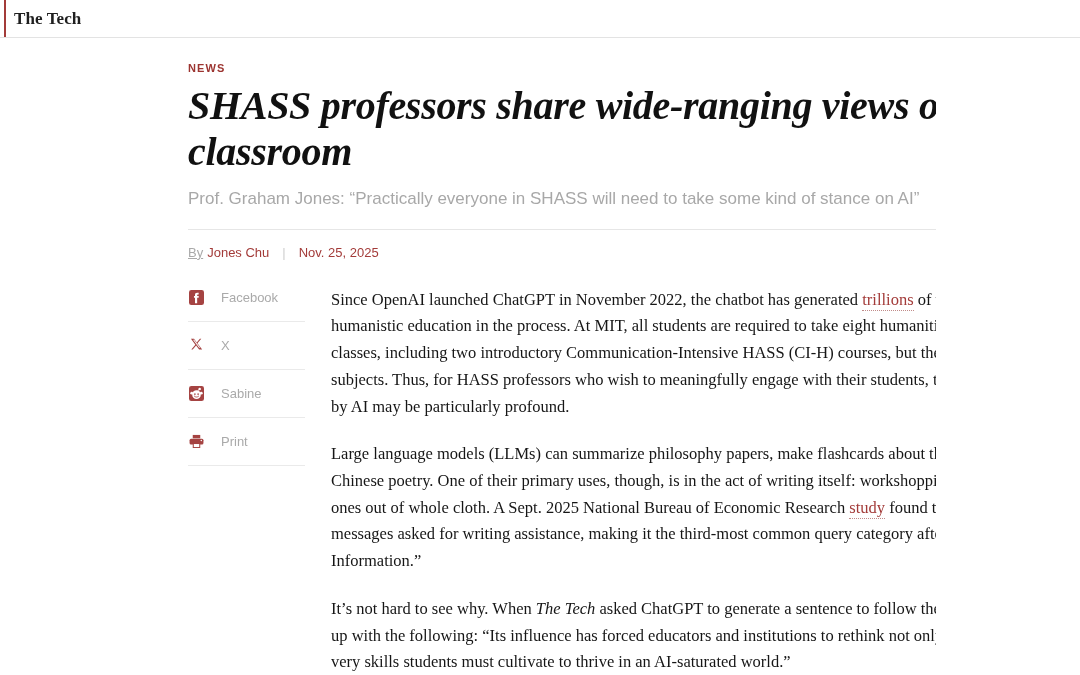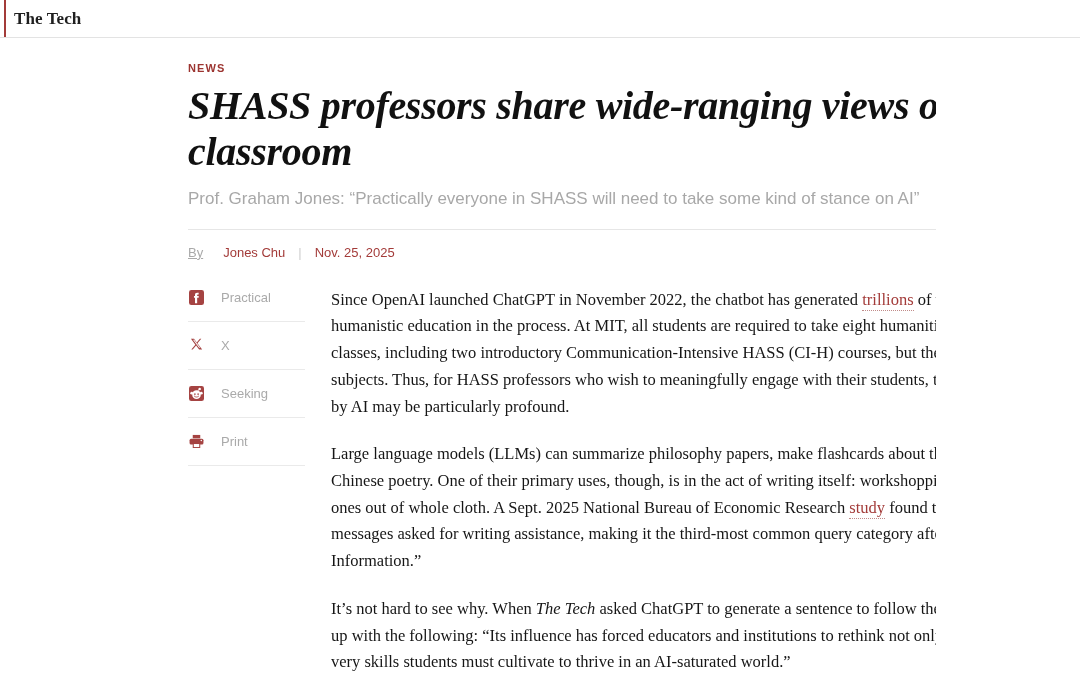--- a/index.html
+++ b/index.html
@@ -103,21 +103,21 @@
 
   .byline {
     margin-top: 16px;
     font-family: "Liberation Sans", "DejaVu Sans", sans-serif;
     font-size: 13px;
     line-height: 1;
     color: #9a9a9a;
     display: flex;
     align-items: center;
   }
-  .byline .by-word { color: #a9a9a9; margin-right: 20px; text-decoration: underline; }
+  .byline .by-word { color: #a9a9a9; margin-right: 4px; text-decoration: underline; }
   .byline .author {
     color: #a33b39;
     text-decoration: none;
     font-weight: 400;
   }
   .byline .sep {
     color: #cfcfcf;
     margin: 0 13px;
   }
   .byline .date { color: #a33b39; text-align: right; }
@@ -216,21 +216,21 @@
 
       <nav class="share-rail">
 
         <a class="share-item" href="#">
           <span class="share-icon">
             <svg width="15" height="15" viewBox="0 0 16 16" aria-hidden="true">
               <rect x="0" y="0" width="16" height="16" rx="2.5" fill="#a54342"></rect>
               <path d="M10.3 8.3h-1.6V14H6.4V8.3H5.3V6.4h1.1V5.2c0-1.5.63-2.4 2.4-2.4h1.5v1.9H9.4c-.52 0-.7.27-.7.68v1h1.7l-.1 1.92z" fill="#ffffff"></path>
             </svg>
           </span>
-          <span class="share-label">Practical</span>
+          <span class="share-label">Facebook</span>
         </a>
 
         <a class="share-item" href="#">
           <span class="share-icon">
             <svg width="14" height="14" viewBox="0 0 16 16" aria-hidden="true">
               <path d="M1.1 0.9h3.5l3.1 4.2 3.6-4.2h1.6L8.5 6.1 13.9 13.2h-3.5L7 8.7l-3.9 4.5H1.5l4.6-5.4L1.1 0.9zm2.3 1.1 7 9.1h1.3l-7-9.1H3.4z" fill="#a54342"></path>
             </svg>
           </span>
           <span class="share-label">X</span>
         </a>
@@ -242,21 +242,21 @@
               <circle cx="8" cy="9.2" r="4.6" fill="#ffffff"></circle>
               <circle cx="2.9" cy="7.6" r="1.5" fill="#ffffff"></circle>
               <circle cx="13.1" cy="7.6" r="1.5" fill="#ffffff"></circle>
               <circle cx="11.4" cy="3.1" r="1.3" fill="#ffffff"></circle>
               <path d="M9.2 4.4 10.9 3.3l.45.75-1.9 1.2z" fill="#ffffff"></path>
               <circle cx="6.3" cy="8.7" r="0.85" fill="#a54342"></circle>
               <circle cx="9.7" cy="8.7" r="0.85" fill="#a54342"></circle>
               <path d="M5.8 10.9c.7.6 1.4.85 2.2.85s1.5-.25 2.2-.85" stroke="#a54342" stroke-width="0.9" fill="none" stroke-linecap="round"></path>
             </svg>
           </span>
-          <span class="share-label">Seeking</span>
+          <span class="share-label">Sabine</span>
         </a>
 
 
         <a class="share-item" href="#">
           <span class="share-icon">
             <svg width="15" height="15" viewBox="0 0 16 16" aria-hidden="true">
               <rect x="4" y="1" width="8" height="3.6" fill="#a54342"></rect>
               <rect x="0.6" y="5" width="14.8" height="6.2" rx="1.6" fill="#a54342"></rect>
               <rect x="4" y="9.6" width="8" height="5.3" fill="#a54342"></rect>
               <rect x="5.1" y="10.7" width="5.8" height="3.2" fill="#ffffff"></rect>

